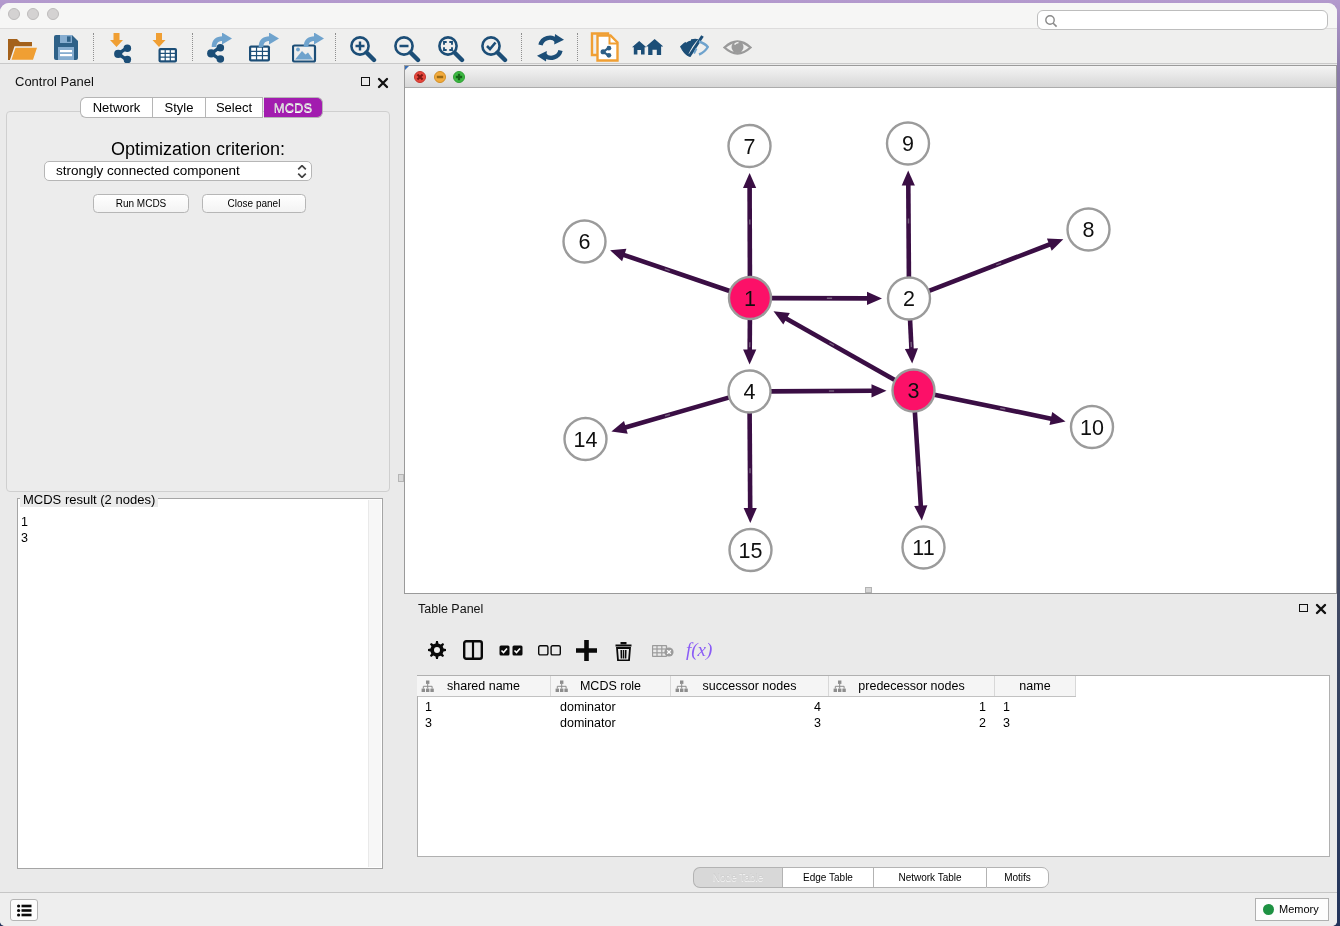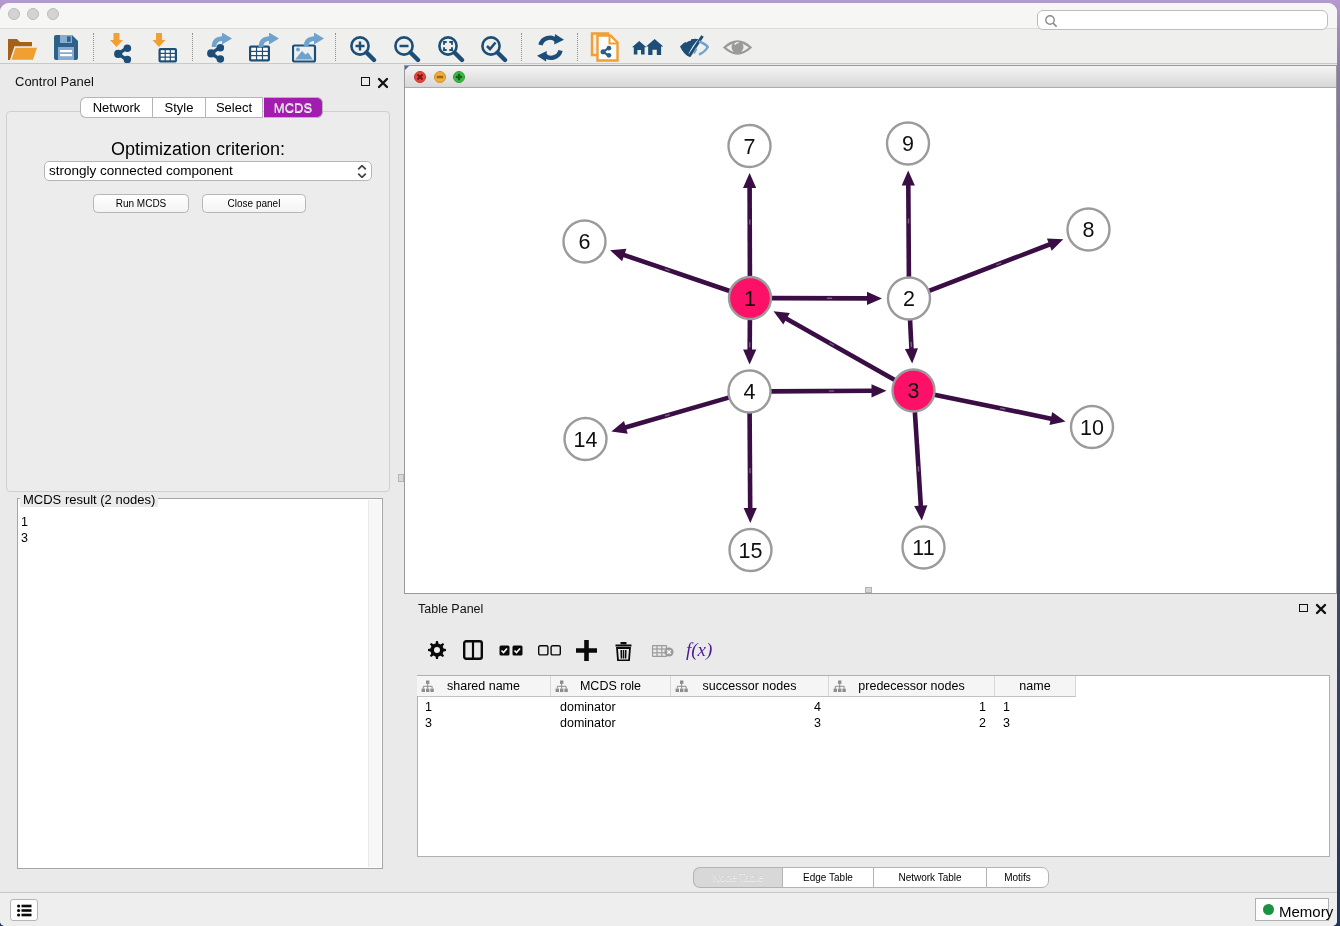--- a/index.html
+++ b/index.html
@@ -179,21 +179,21 @@
 <div class="a sq" style="left:361px;top:74px"></div>
 <svg class="a" style="left:377px;top:74px" width="12" height="12" viewBox="0 0 12 12">
       <path d="M2 2 L10 10 M10 2 L2 10" stroke="#111" stroke-width="2.3" stroke-linecap="round"></path>
     </svg>
 <div class="a panel"></div>
 <div class="a tabseg" style="left:80px;width:72px;border-radius:6px 0 0 6px;border-right:none">Network</div>
 <div class="a tabseg" style="left:152px;width:53px;border-right:none">Style</div>
 <div class="a tabseg" style="left:205px;width:58px">Select</div>
 <div class="a tabseg" style="left:264px;width:59px;background:#a21caf;border-left:none;border-radius:0 6px 6px 0;color:#d2d2d2;text-shadow:0 1px 0 #fff">MCDS</div>
 <div class="a" style="left:6px;top:136px;width:384px;text-align:center;font-size:18px;color:#000">Optimization criterion:</div>
-<div class="a" style="left:44px;top:158px;width:328px;height:20px;background:#fff;border:1px solid #b6b6b6;border-radius:5px;font-size:13.5px;line-height:18px;padding-left:4px">strongly connected component<svg class="a" style="right:4px;top:3px" width="10" height="13" viewBox="0 0 10 13">
+<div class="a" style="left:44px;top:158px;width:268px;height:20px;background:#fff;border:1px solid #b6b6b6;border-radius:5px;font-size:13.5px;line-height:18px;padding-left:11px">strongly connected component<svg class="a" style="right:4px;top:3px" width="10" height="13" viewBox="0 0 10 13">
         <path d="M1.2 4.4 L5 0.6 L8.8 4.4" fill="none" stroke="#444" stroke-width="1.7"></path>
         <path d="M1.2 8.6 L5 12.4 L8.8 8.6" fill="none" stroke="#444" stroke-width="1.7"></path>
       </svg></div>
 <div class="a btn" style="left:93px;top:191px;width:96px">Run MCDS</div>
 <div class="a btn" style="left:202px;top:191px;width:104px">Close panel</div>
 <div class="a fieldset">
       <div class="a legend">MCDS result (2 nodes)</div>
       <div class="a" style="left:0;top:15px;width:351px">
         <div class="td" style="padding-left:3px">1</div>
         <div class="td" style="padding-left:3px">3</div>
@@ -322,21 +322,21 @@
     </svg>
 <svg class="a" style="left:652px;top:642px" width="22" height="12" viewBox="0 0 22 12">
       <rect x="0.5" y="0.5" width="14" height="11" rx="1" fill="none" stroke="#9b9b9b" stroke-width="1.3"></rect>
 <line x1="0.5" y1="4" x2="14.5" y2="4" stroke="#9b9b9b" stroke-width="1.2"></line>
       <line x1="0.5" y1="7.8" x2="14.5" y2="7.8" stroke="#9b9b9b" stroke-width="1.2"></line>
 <line x1="5" y1="0.5" x2="5" y2="11.5" stroke="#9b9b9b" stroke-width="1.2"></line>
       <line x1="9.8" y1="0.5" x2="9.8" y2="11.5" stroke="#9b9b9b" stroke-width="1.2"></line>
 <circle cx="17" cy="7" r="4.6" fill="#9b9b9b"></circle>
       <path d="M15.2 5.2 L18.8 8.8 M18.8 5.2 L15.2 8.8" stroke="#fff" stroke-width="1.3"></path>
     </svg>
-<div class="a" style="left:686px;top:636px;font-family:'Liberation Serif',serif;font-style:italic;font-size:19px;color:#4c1d95">f(x)</div>
+<div class="a" style="left:686px;top:636px;font-family:'Liberation Serif',serif;font-style:italic;font-size:19px;color:#8b5cf6">f(x)</div>
 <div class="a tbl">
 <div class="a th" style="left:-1px;width:134px"><svg class="a" style="left:4px;top:4px" width="13" height="13" viewBox="0 0 13 13">
           <g fill="#8d8d8d">
             <rect x="5" y="0.5" width="3.4" height="3.4"></rect>
             <rect x="0.6" y="8.6" width="3.4" height="3.4"></rect>
             <rect x="5" y="8.6" width="3.4" height="3.4"></rect>
             <rect x="9.4" y="8.6" width="3.4" height="3.4"></rect>
           </g>
           <g stroke="#8d8d8d" stroke-width="1">
             <line x1="6.7" y1="3.9" x2="6.7" y2="8.6"></line>
@@ -412,14 +412,14 @@
           <circle cx="1.6" cy="6.5" r="1.6"></circle>
           <circle cx="1.6" cy="11" r="1.6"></circle>
           <rect x="4.5" y="0.7" width="10" height="2.6"></rect>
           <rect x="4.5" y="5.2" width="10" height="2.6"></rect>
           <rect x="4.5" y="9.7" width="10" height="2.6"></rect>
         </g>
       </svg>
     </div>
 <div class="a" style="left:1255px;top:895px;width:74px;height:23px;background:#fdfdfd;border:1px solid #b0b0b0;">
       <div class="a" style="left:7px;top:5.5px;width:11px;height:11px;border-radius:50%;background:#1d9142"></div>
-      <div class="a" style="left:23px;top:4px;font-size:15px;color:#000">Memory</div>
+      <div class="a" style="left:23px;top:4px;font-size:11px;color:#000">Memory</div>
     </div>
 </div>
 </body></html>

